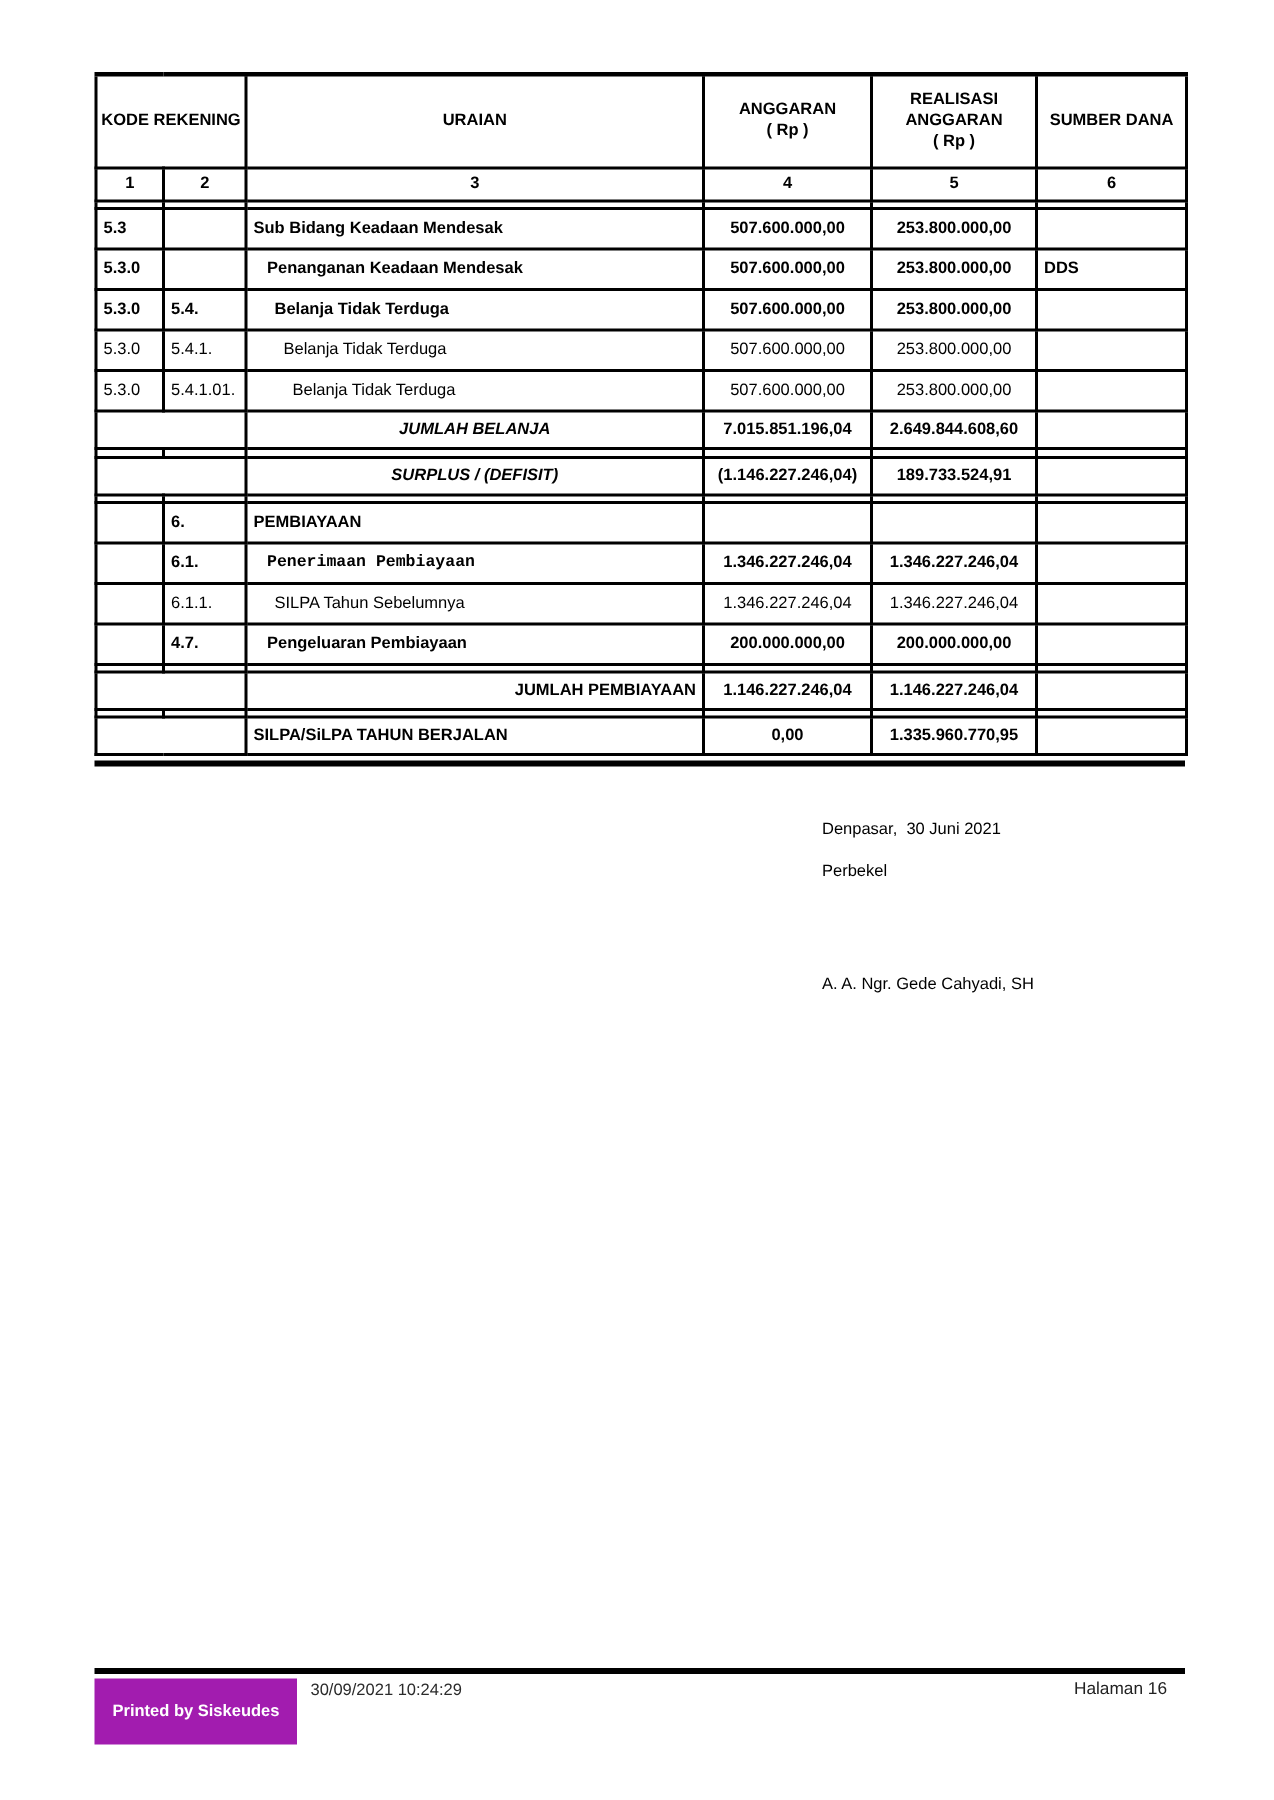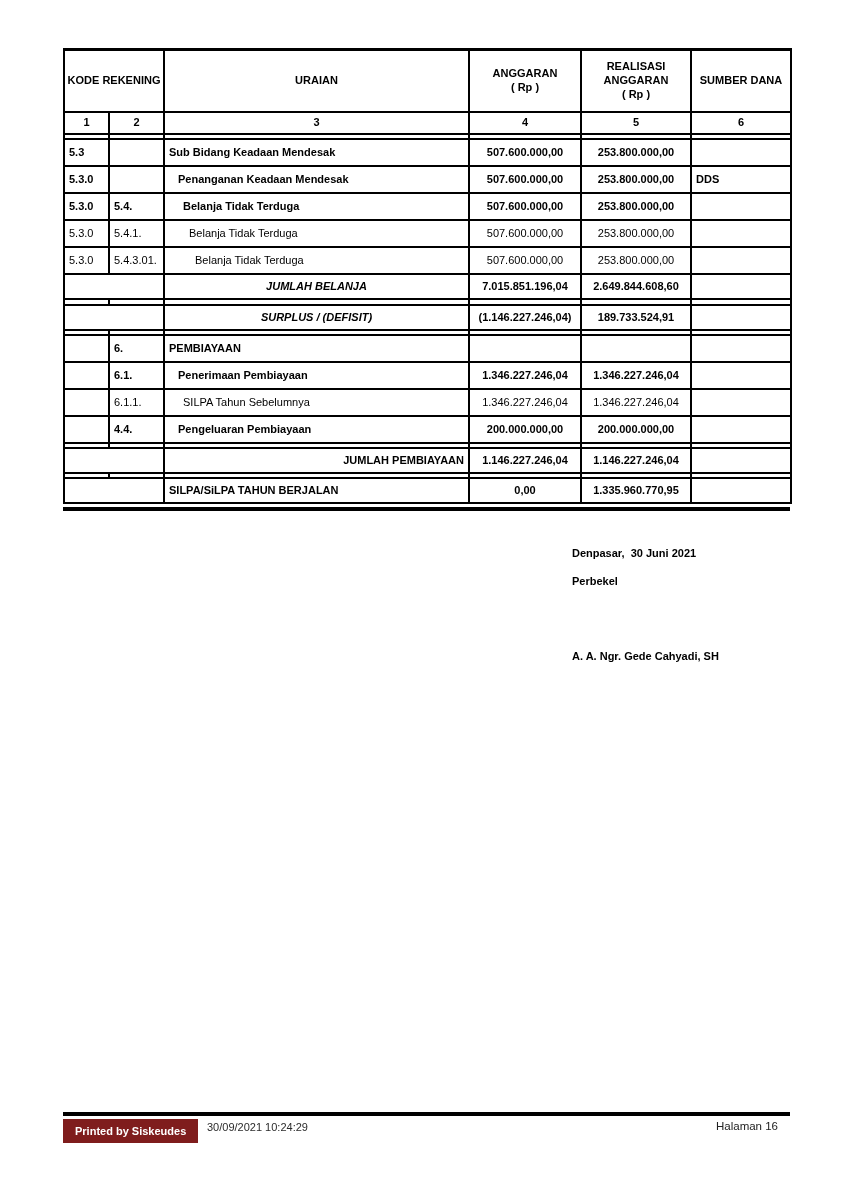--- a/index.html
+++ b/index.html
@@ -19,26 +19,26 @@
   tr.sep td{height:3px;padding:0;}
   .b{font-weight:700;}
   .num{text-align:center;}
   .code{text-align:left;}
   .lbl-center{text-align:center;font-style:italic;}
   .lbl-right{text-align:right;padding-right:0;}
   .lbl-left{text-align:left;}
   .bottom-rule{height:4px;background:#000;margin-top:3px;}
 
   
-  .sig{position:absolute;left:544px;font-size:11px;font-weight:700;white-space:pre;padding-left:28px;}
+  .sig{position:absolute;left:520px;font-size:11px;font-weight:400;white-space:pre;padding-left:28px;}
   .sig1{top:547px;} .sig2{top:575px;} .sig3{top:650px;}
 
   
   .footer-rule{position:absolute;left:63px;top:1112px;width:727px;height:4px;background:#000;}
-  .badge{position:absolute;left:63px;top:1119px;background:#7f1d1d;color:#fff;font-size:11px;font-weight:700;padding:6px 12px;}
+  .badge{position:absolute;left:63px;top:1119px;background:#a21caf;color:#fff;font-size:11px;font-weight:700;padding:16px 12px;}
   .stamp{position:absolute;left:207px;top:1121px;font-size:11px;color:#2b2b2b;}
   .halaman{position:absolute;left:660px;top:1120px;width:118px;text-align:right;font-size:11.5px;color:#222;}
 </style>
 </head>
 <body>
 
 <div class="page">
 
   <div class="tbl-wrap">
     <table class="t">
@@ -110,21 +110,21 @@
           <tr class="detail">
             <td class="code">5.3.0</td>
             <td class="code">5.4.1.</td>
             <td style="padding-left: 24px;">Belanja Tidak Terduga</td>
             <td class="num">507.600.000,00</td>
             <td class="num">253.800.000,00</td>
             <td></td>
           </tr>
           <tr class="detail">
             <td class="code">5.3.0</td>
-            <td class="code">5.4.3.01.</td>
+            <td class="code">5.4.1.01.</td>
             <td style="padding-left: 30px;">Belanja Tidak Terduga</td>
             <td class="num">507.600.000,00</td>
             <td class="num">253.800.000,00</td>
             <td></td>
           </tr>
           <tr class="sum">
             <td colspan="2"></td>
             <td class="lbl-center">JUMLAH BELANJA</td>
             <td class="num">7.015.851.196,04</td>
             <td class="num">2.649.844.608,60</td>
@@ -157,36 +157,36 @@
             <td class="code"></td>
             <td class="code">6.</td>
             <td style="padding-left: 4px;">PEMBIAYAAN</td>
             <td class="num"></td>
             <td class="num"></td>
             <td></td>
           </tr>
           <tr class="detail b">
             <td class="code"></td>
             <td class="code">6.1.</td>
-            <td style="padding-left: 13px;">Penerimaan Pembiayaan</td>
+            <td style="padding-left: 13px; font-family: Liberation Mono, monospace;">Penerimaan Pembiayaan</td>
             <td class="num">1.346.227.246,04</td>
             <td class="num">1.346.227.246,04</td>
             <td></td>
           </tr>
           <tr class="detail">
             <td class="code"></td>
             <td class="code">6.1.1.</td>
             <td style="padding-left: 18px; margin-left: 24px;">SILPA Tahun Sebelumnya</td>
             <td class="num">1.346.227.246,04</td>
             <td class="num">1.346.227.246,04</td>
             <td></td>
           </tr>
           <tr class="detail b">
             <td class="code"></td>
-            <td class="code">4.4.</td>
+            <td class="code">4.7.</td>
             <td style="padding-left: 13px;">Pengeluaran Pembiayaan</td>
             <td class="num">200.000.000,00</td>
             <td class="num">200.000.000,00</td>
             <td></td>
           </tr>
           <tr class="sep" style="height: 3px;">
             <td></td>
             <td></td>
             <td></td>
             <td></td>

